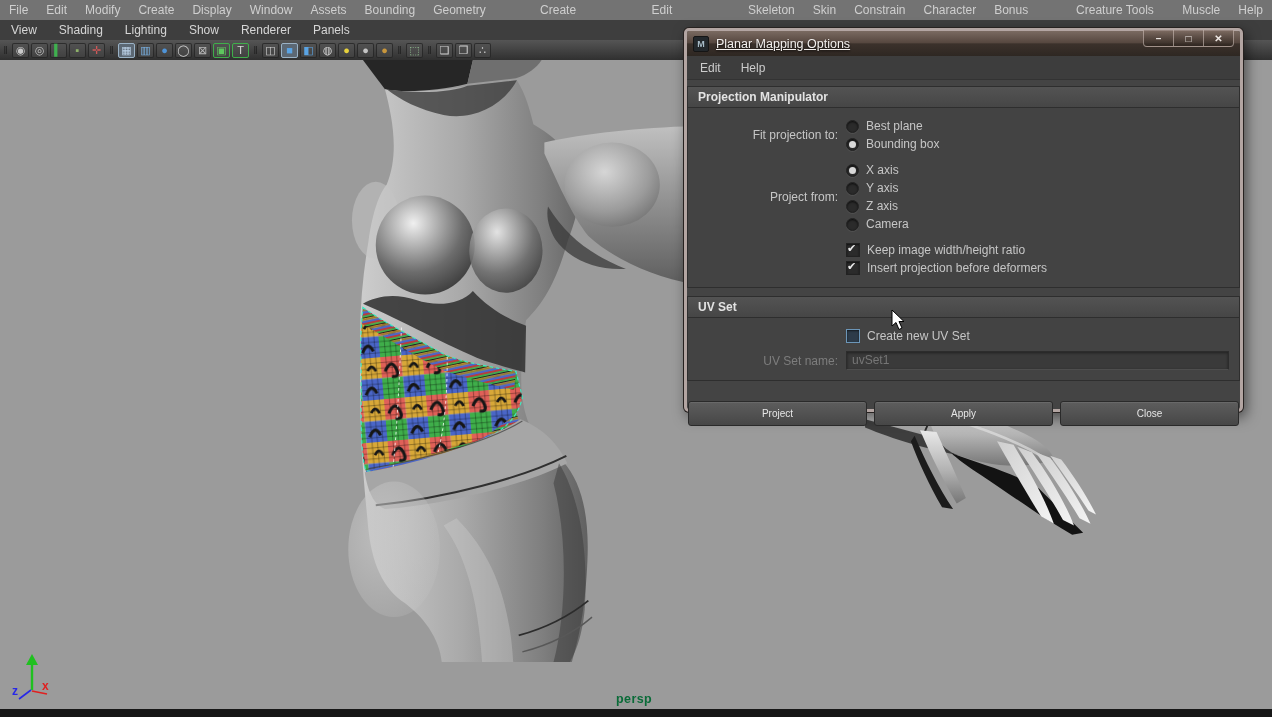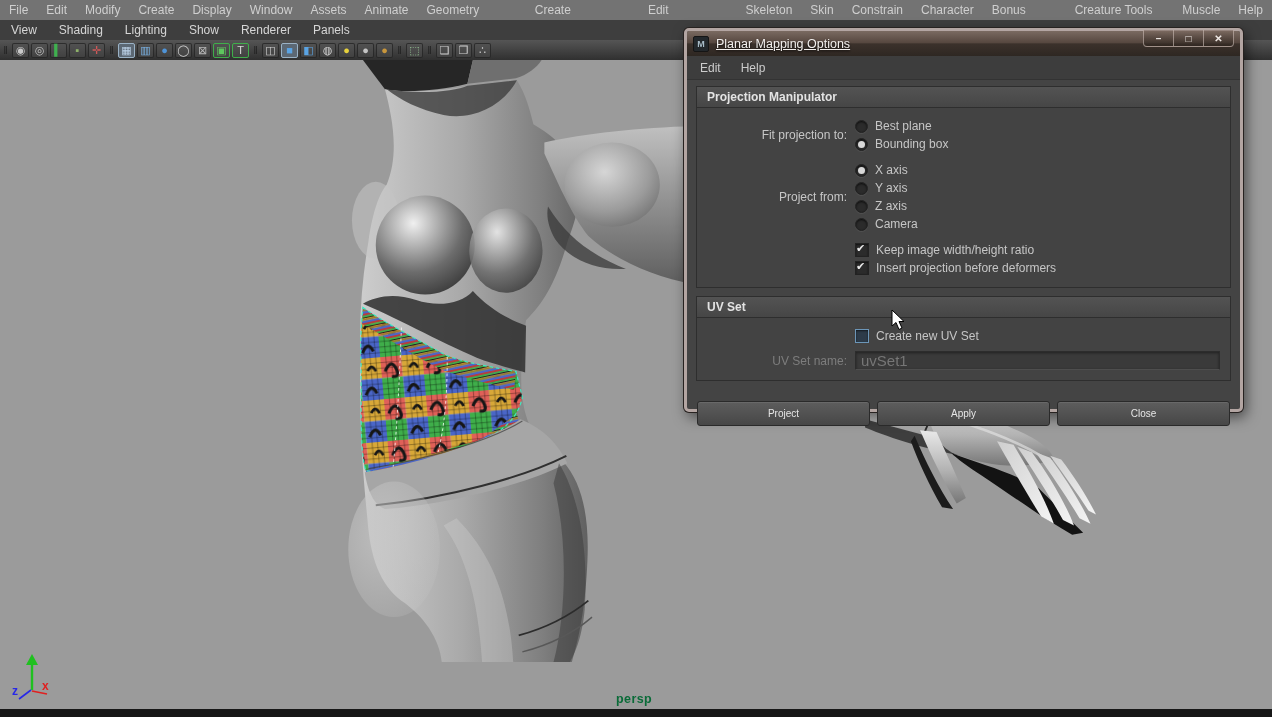--- a/index.html
+++ b/index.html
@@ -42,21 +42,21 @@
   .win-btn{width:29px;height:16px;border:1px solid rgba(205,190,184,.6);border-top:none;
            background:linear-gradient(rgba(130,110,100,.55),rgba(45,36,30,.75));
            color:#efe9e6;font-size:10px;font-weight:bold;display:flex;align-items:center;
            justify-content:center;cursor:default;}
   .win-btn:first-child{border-radius:0 0 0 4px;}
   .win-btn:last-child{border-radius:0 0 4px 0;}
   .win-btn + .win-btn{border-left:none;}
   .dlg-menubar{height:23px;background:#3d3d3d;border-bottom:1px solid #333;display:flex;
                align-items:center;padding-left:13px;}
   .dlg-menubar .mi{color:#cccccc;font-size:12px;margin-right:20px;cursor:default;}
-  .dlg-content{padding:6px 9px 0;}
+  .dlg-content{padding:6px 0 0;}
   .frame{border:1px solid #2e2e2e;margin-bottom:8px;background:#434343;}
   .frame-header{height:20px;line-height:20px;padding-left:10px;font-size:12px;font-weight:bold;
                 color:#e3e3e3;background:linear-gradient(#535353,#464646);
                 border-bottom:1px solid #2e2e2e;cursor:default;}
   .frame-body{padding:9px 0 10px;}
   .form-row{display:flex;align-items:center;min-height:18px;font-size:12px;color:#c6c6c6;}
   .form-label{width:150px;text-align:right;padding-right:8px;flex:none;}
   .form-label.disabled{color:#7d7d7d;}
   .radio{width:11px;height:11px;border-radius:50%;background:#2b2b2b;border:1px solid #222;
          box-shadow:inset 0 1px 2px rgba(0,0,0,.7),0 1px 0 rgba(255,255,255,.07);
@@ -64,40 +64,40 @@
   .radio.sel::after{content:"";position:absolute;left:2px;top:2px;width:7px;height:7px;
                     border-radius:50%;background:#d8d8d8;}
   .cb{width:12px;height:12px;background:#2b2b2b;border:1px solid #222;margin-right:7px;
       position:relative;flex:none;box-shadow:inset 0 1px 2px rgba(0,0,0,.6);cursor:default;}
   .cb.checked::after{content:"\2714";color:#eaeaea;font-size:11px;position:absolute;left:0;top:-2px;}
   .cb.hoverblue{border-color:#6c96b8;background:#2d3b49;}
   .opt-label{cursor:default;}
   .gap6{height:6px;}.gap8{height:8px;}
   .textfield{flex:1;height:17px;margin-right:10px;background:#3a3a3a;border:1px solid #2c2c2c;
              border-bottom-color:#4e4e4e;box-shadow:inset 0 1px 3px rgba(0,0,0,.45);
-             color:#767676;font-size:15px;line-height:17px;padding-left:5px;}
+             color:#767676;font-size:12px;line-height:17px;padding-left:5px;}
   .btn-row{display:flex;gap:7px;padding:12px 1px 0;}
   .dlg-btn{flex:1;height:23px;background:linear-gradient(#5d5d5d,#474747);
            border:1px solid #2a2a2a;border-radius:3px;color:#e6e6e6;font-size:10px;
            font-family:"Liberation Sans",sans-serif;display:flex;align-items:center;
            justify-content:center;cursor:default;box-shadow:0 1px 0 rgba(255,255,255,.08) inset;text-align:right;}
   .cursor{position:absolute;left:890px;top:309px;z-index:30;pointer-events:none;}
 </style>
 </head>
 <body>
 
 <div class="menubar1" id="menu-row-1">
     <span class="mi">File</span>
     <span class="mi">Edit</span>
     <span class="mi">Modify</span>
     <span class="mi">Create</span>
     <span class="mi">Display</span>
     <span class="mi">Window</span>
     <span class="mi">Assets</span>
-    <span class="mi">Animate</span>
+    <span class="mi">Bounding</span>
     <span class="mi">Geometry Cache</span>
     <span class="mi">Create Deformers</span>
     <span class="mi">Edit Deformers</span>
     <span class="mi">Skeleton</span>
     <span class="mi">Skin</span>
     <span class="mi">Constrain</span>
     <span class="mi">Character</span>
     <span class="mi">Bonus Tools</span>
     <span class="mi">Creature Tools ©</span>
     <span class="mi">Muscle</span>

